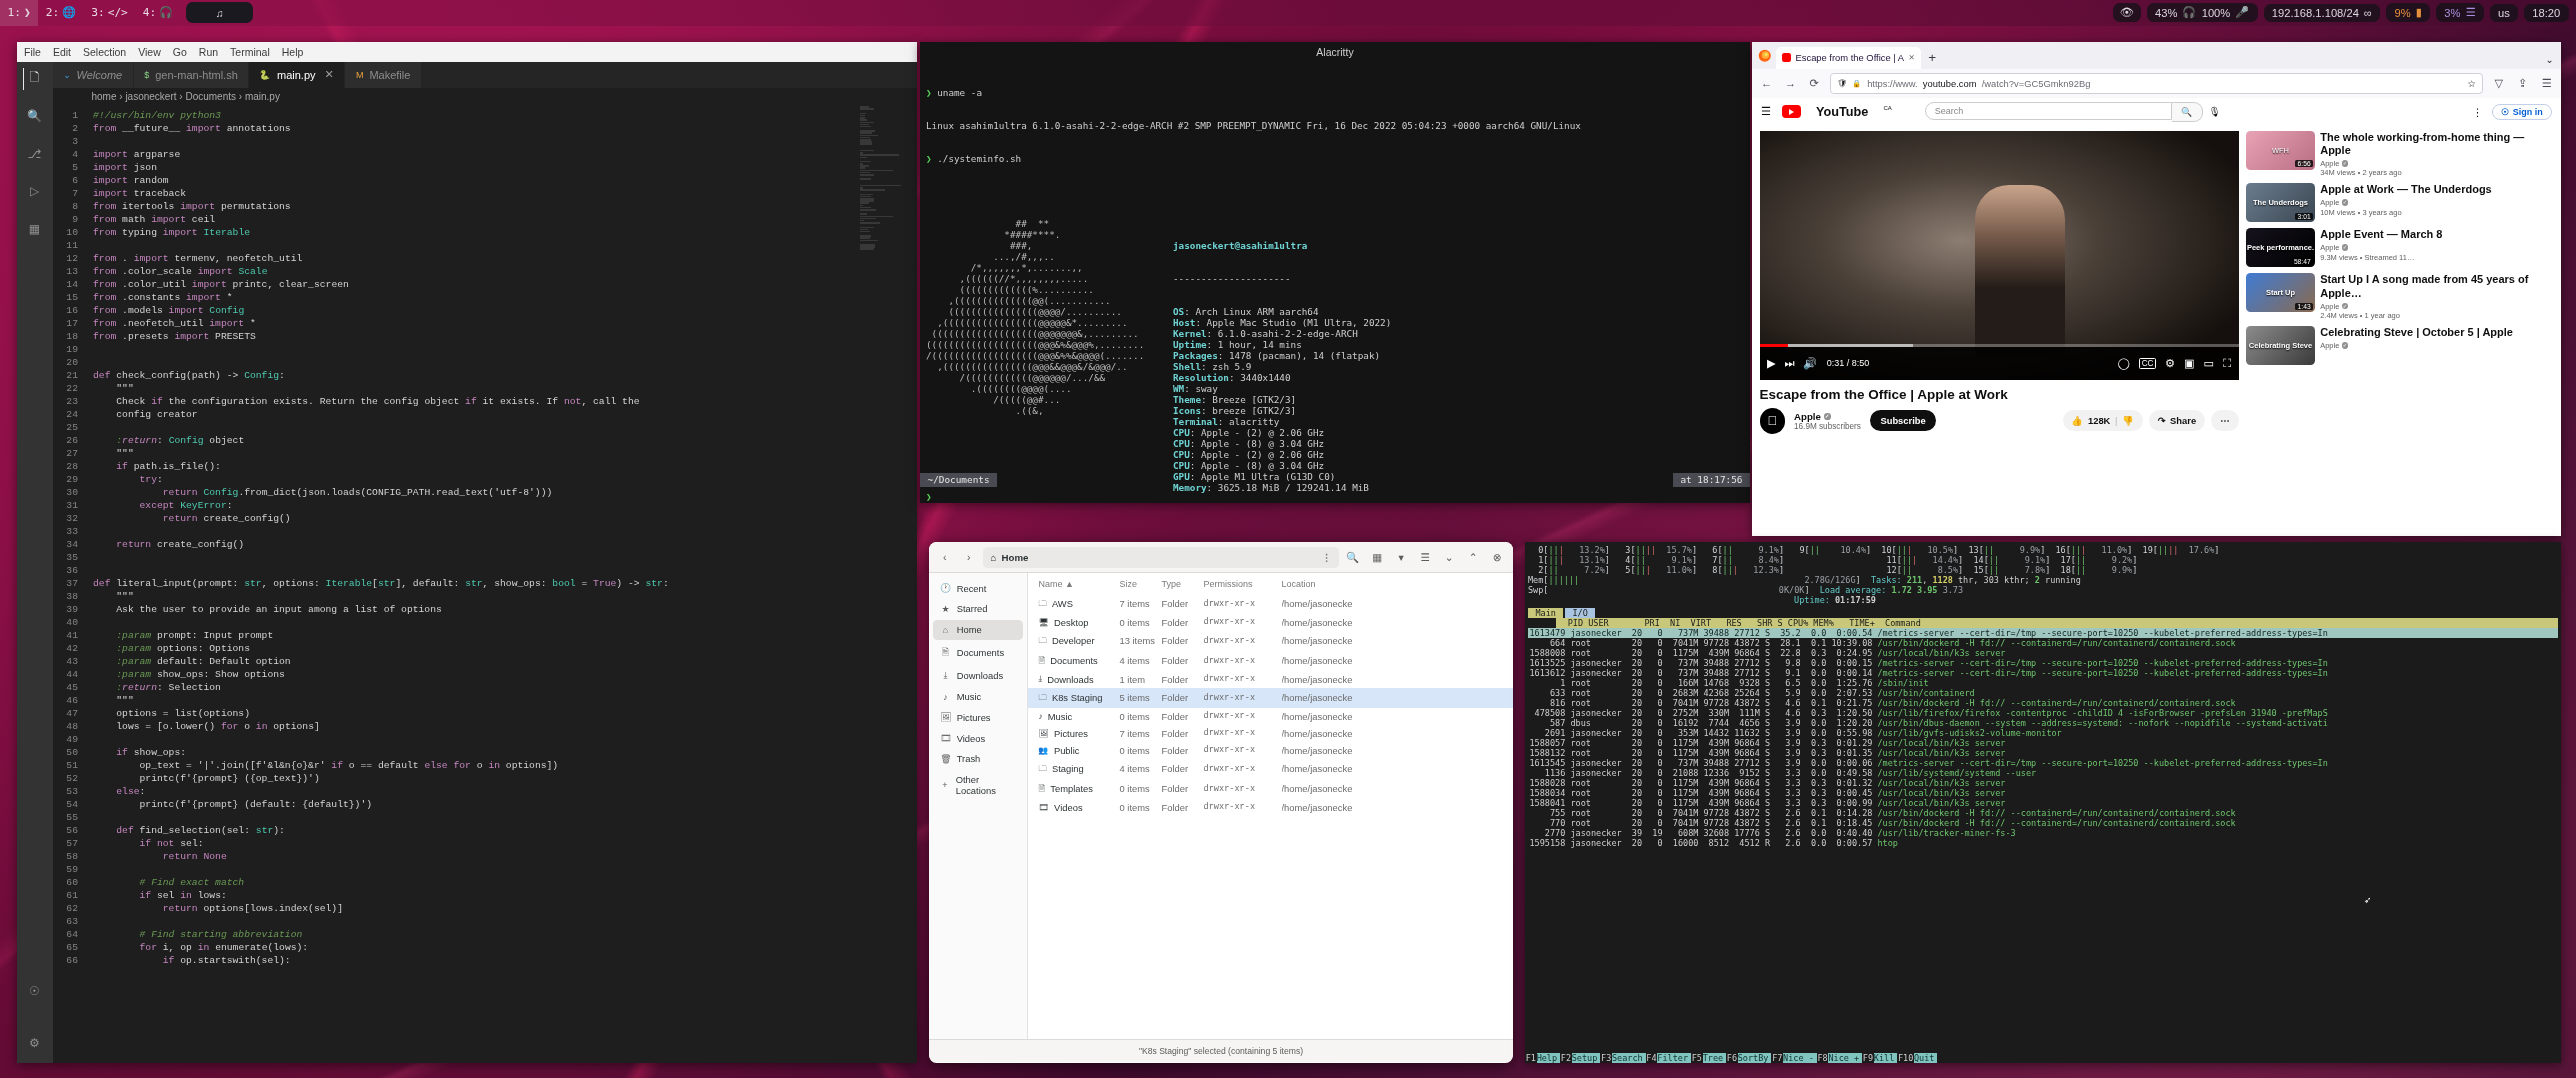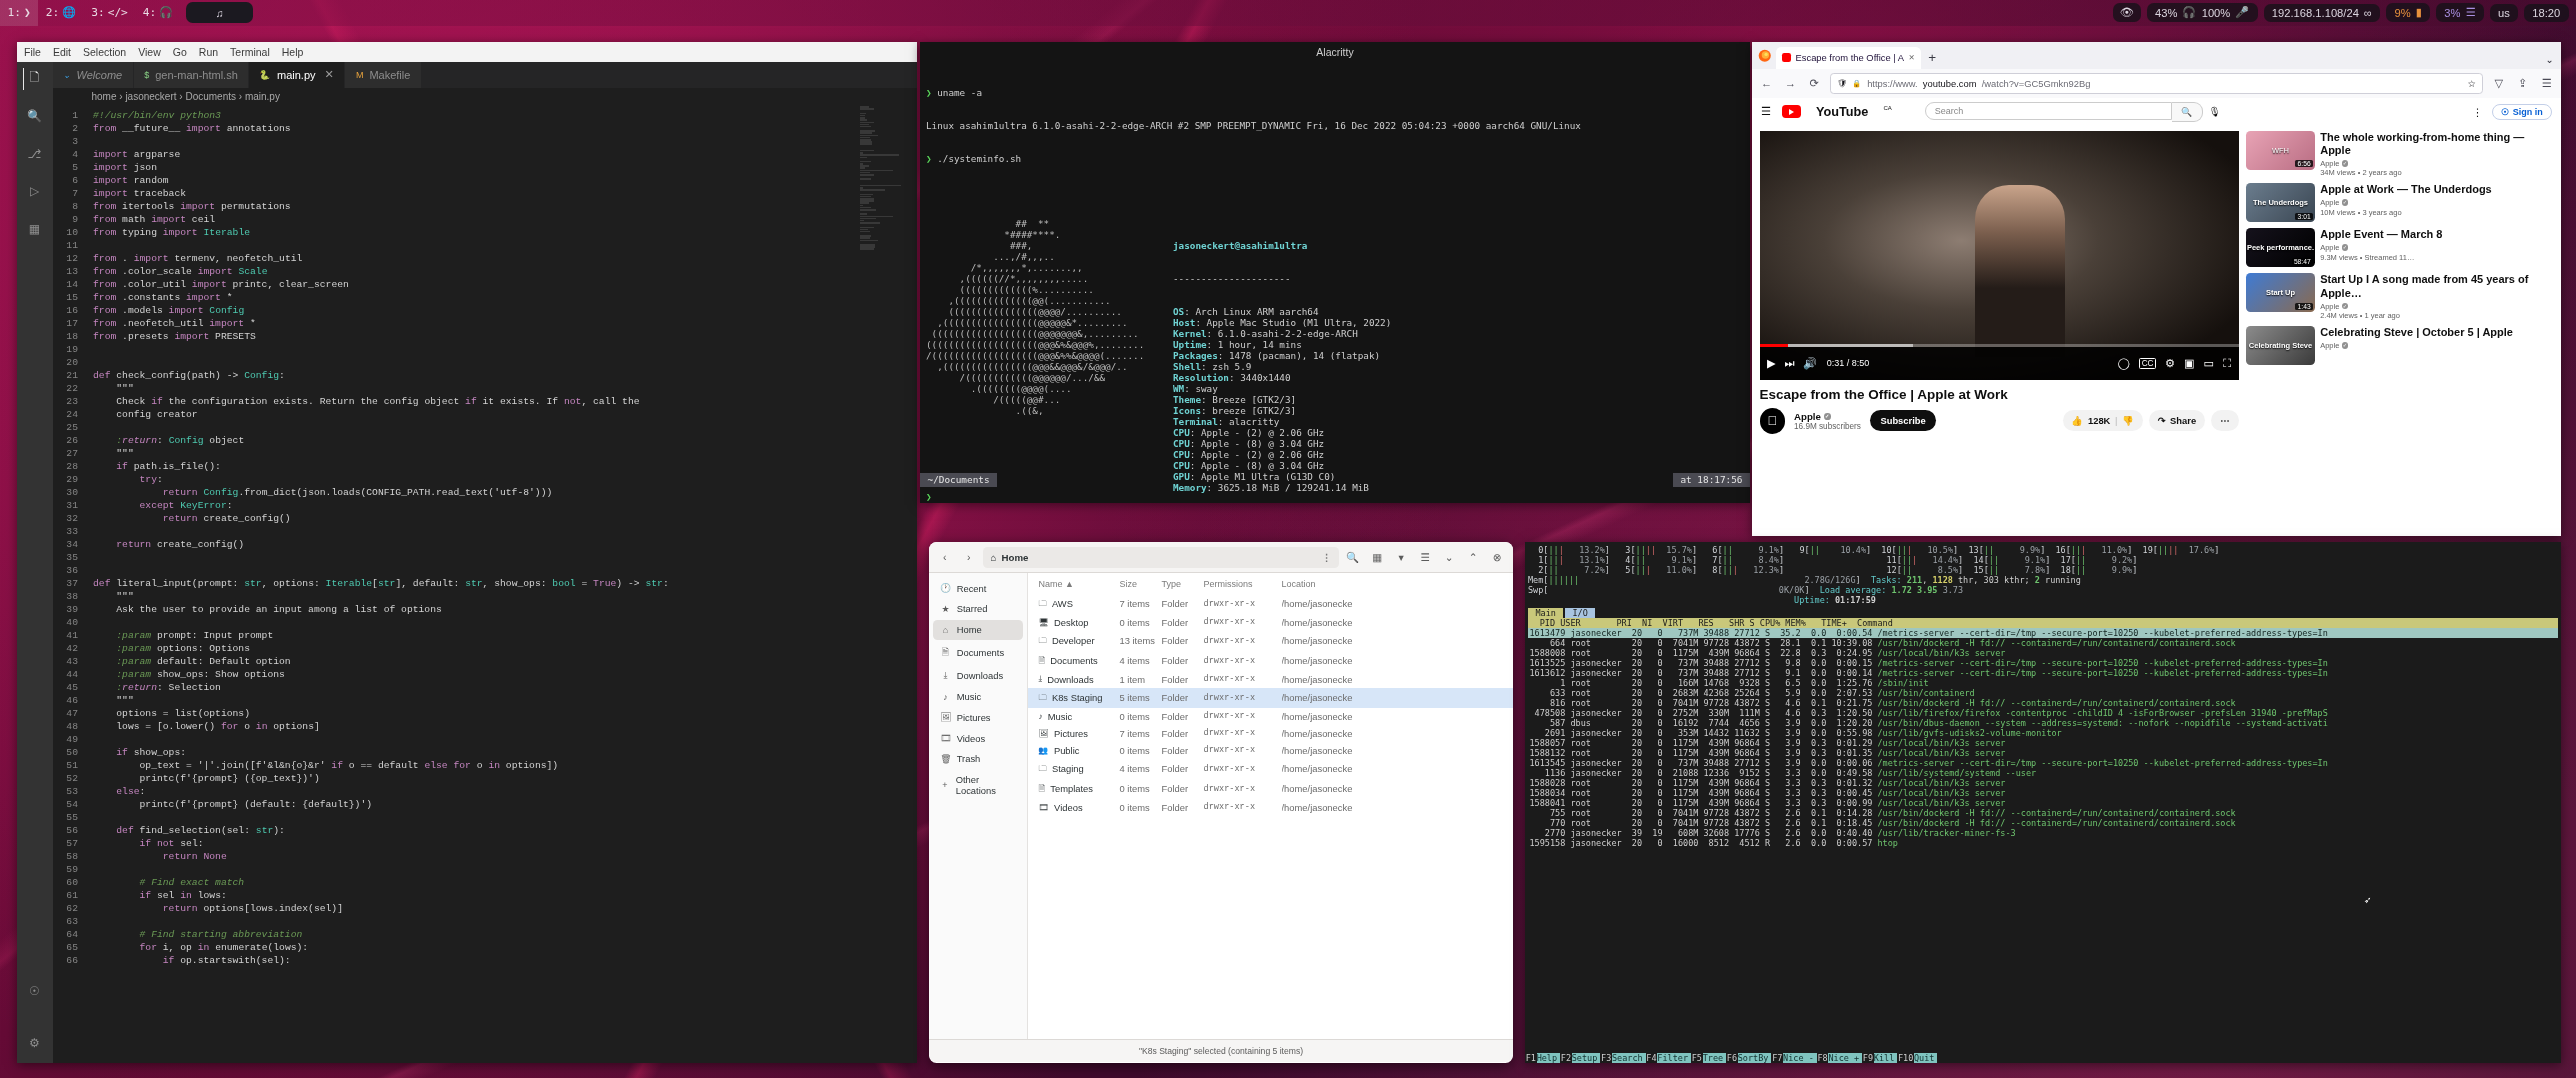--- a/index.html
+++ b/index.html
@@ -200,21 +200,21 @@
   #htop{ left:1525px; top:542px; width:1036px; height:521px; background:#1b1b1b;
          font-family:"DejaVu Sans Mono", monospace; font-size:8.5px; line-height:10px;
          color:#cfcfcf; box-shadow:0 1.5px 10.5px rgba(0,0,0,.5); padding:3px 3px 0 3px; overflow:hidden;}
   #ht-meters{ white-space:pre;}
   .mlab{color:#cfd2d6;} .mpct{color:#9aa0a6;} .mbrk{color:#cfd2d6;}
   .hgreen{color:#6ec46e;} .hcyan{color:#62c9c9;} .hyellow{color:#d6d06a;} .hred{color:#d46a6a;}
   #ht-tabs{ display:flex; gap:1.5px; margin-top:3px;}
   .ht-tab{ padding:0 7.5px; font-size:8.5px;}
   .ht-tab.sel{ background:#c9c87a; color:#1b1b1b;}
   .ht-tab.alt{ background:#a8c4e0; color:#1b1b1b;}
-  #ht-hdr{ background:#c9c87a; color:#1b1b1b; white-space:pre; padding:0 1.5px;}
+  #ht-hdr{ background:#c9c87a; color:#1b1b1b; white-space:pre; padding:0 1.5px;margin-left:28px;}
   .ht-row{ white-space:pre; padding:0 1.5px;}
   .ht-row.sel{ background:#9fc7c0; color:#12231f;}
   #ht-fkeys{ position:absolute; left:0; bottom:0; width:100%; display:flex; white-space:pre;}
   .fk-n{ background:#1b1b1b; color:#cfcfcf; padding:0 0.7px;}
   .fk-l{ background:#7fc4bf; color:#11312f; padding:0 3px 0 0;}
   #ht-cursor{ position:absolute; left:839px; top:354px; color:#fff; font-size:11.2px;}
 </style>
 </head>
 <body>
 

